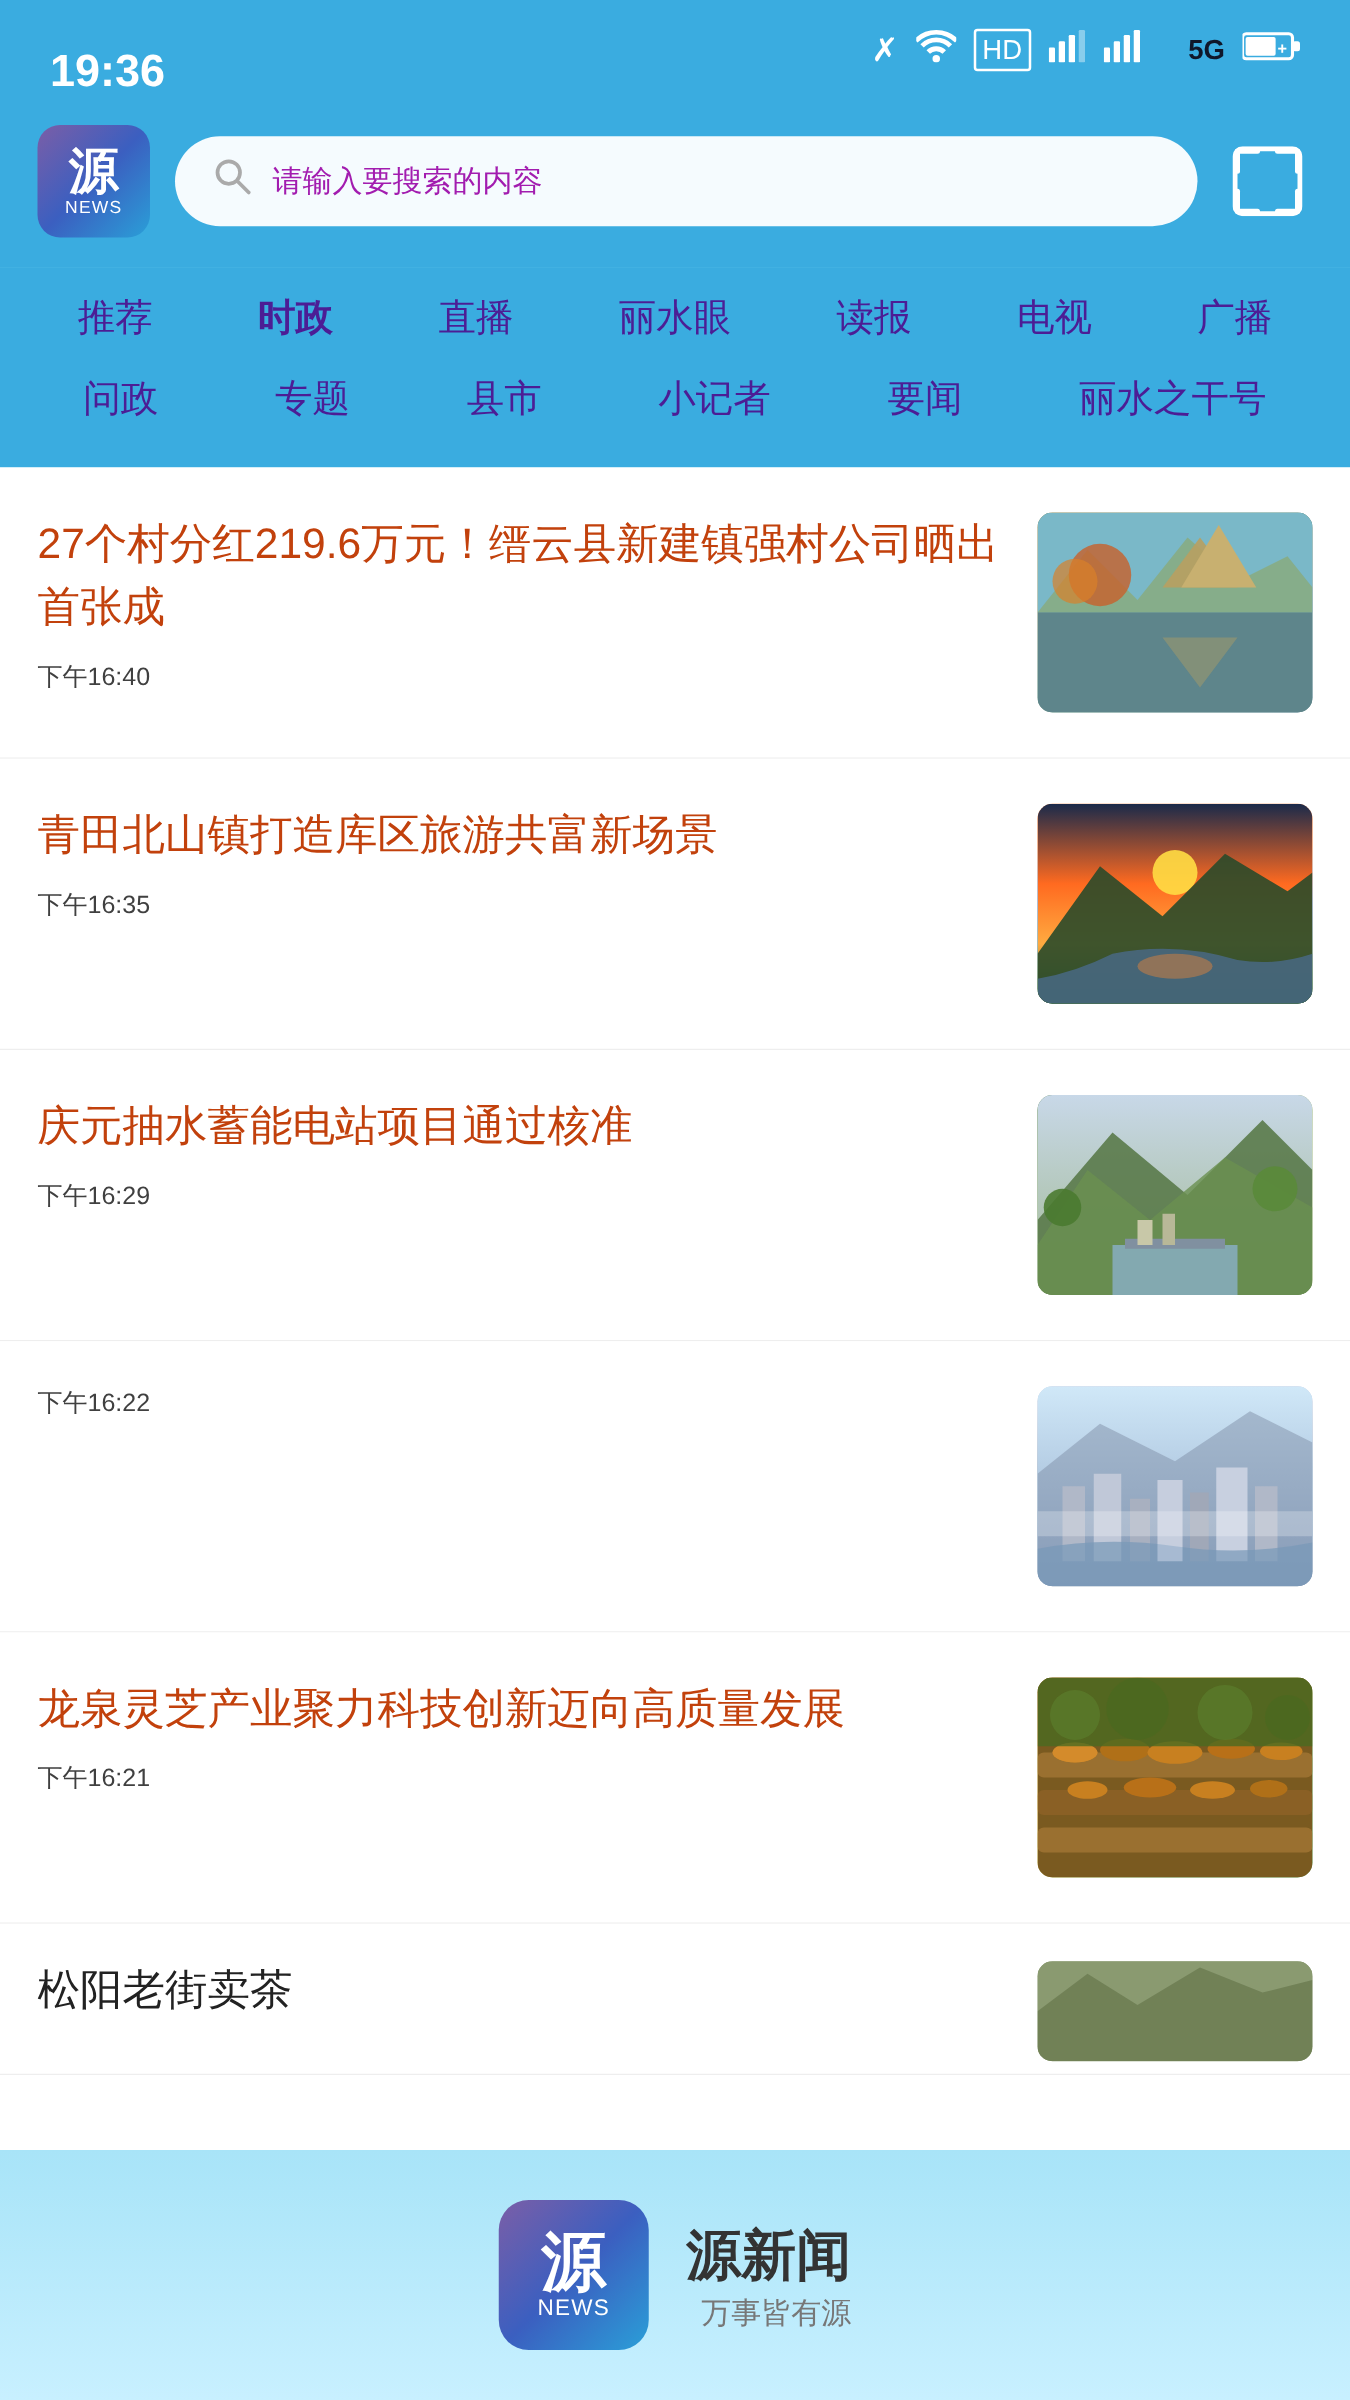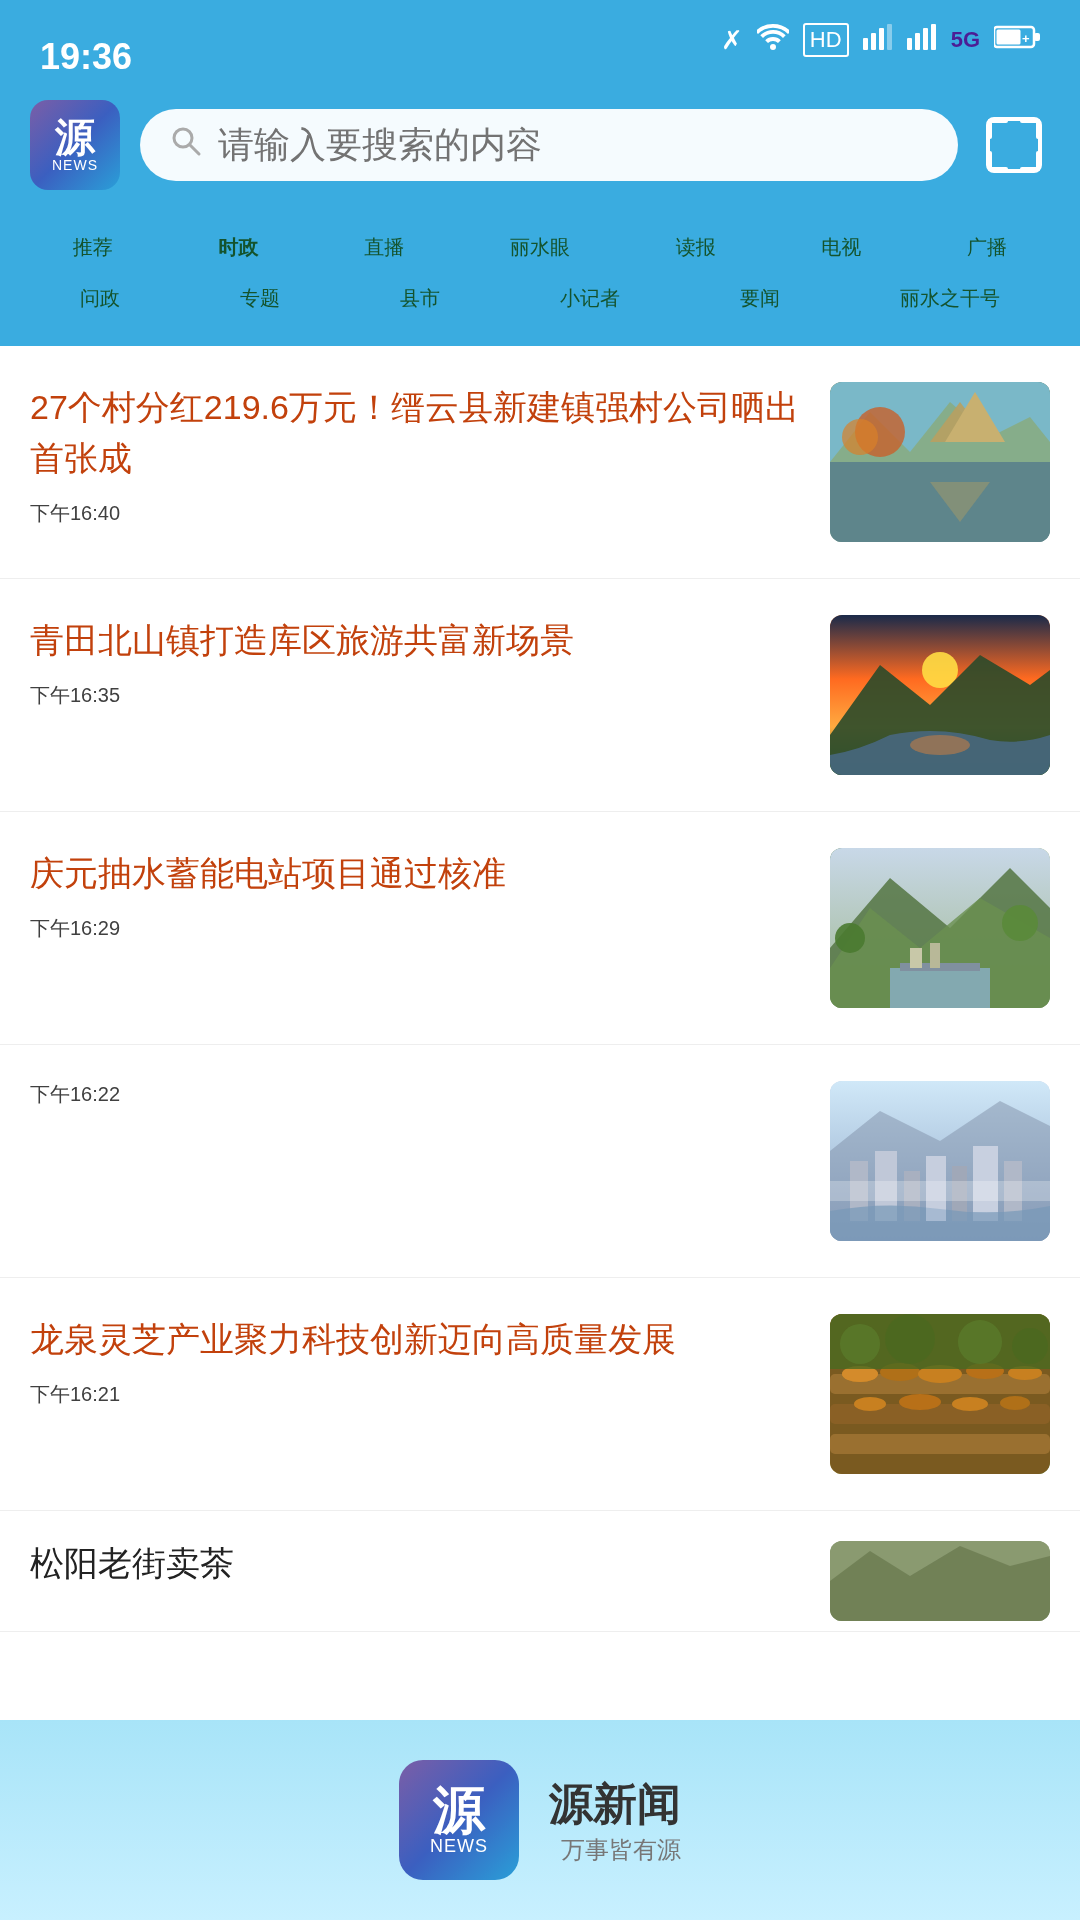--- a/index.html
+++ b/index.html
@@ -80,22 +80,22 @@
       display: flex;
       align-items: center;
       padding: 0 30px;
       gap: 16px;
     }
     .search-icon-wrap {
       color: #999;
       font-size: 32px;
     }
     .search-placeholder {
-      color: #737373;
-      font-size: 36px;
+      color: #a21caf;
+      font-size: 24px;
       flex: 1;
     }
     .scan-btn {
       width: 72px;
       height: 72px;
       display: flex;
       align-items: center;
       justify-content: center;
       flex-shrink: 0;
     }
@@ -106,22 +106,22 @@
       background: #3aace0;
       padding: 10px 20px 20px;
     }
     .nav-row {
       display: flex;
       gap: 0;
       justify-content: space-around;
       margin-bottom: 4px;
     }
     .nav-item {
-      color: #14532d;
-      font-size: 20px;
+      color: #4c1d95;
+      font-size: 30px;
       padding: 10px 16px;
       cursor: pointer;
       border-radius: 6px;
       white-space: nowrap;
     }
     .nav-item.active {
       font-weight: bold;
     }
 
     
@@ -250,21 +250,21 @@
 
     <span class="status-icon">
       <svg width="30" height="26" viewBox="0 0 30 26" fill="white">
         <rect x="0" y="14" width="5" height="12" rx="1"></rect>
         <rect x="8" y="9" width="5" height="17" rx="1"></rect>
         <rect x="16" y="4" width="5" height="22" rx="1"></rect>
         <rect x="24" y="0" width="5" height="26" rx="1"></rect>
       </svg>
     </span>
 
-    <span style="color:#4c1d95;font-size:22px;font-weight:bold;">5G</span>
+    <span style="color:#0f172a;font-size:22px;font-weight:bold;margin-left:24px;">5G</span>
 
     <span class="status-icon">
       <svg width="46" height="24" viewBox="0 0 46 24" fill="none">
         <rect x="0" y="2" width="40" height="20" rx="3" stroke="white" stroke-width="2.5" fill="none"></rect>
         <rect x="2.5" y="4.5" width="24" height="15" rx="1.5" fill="white"></rect>
         <rect x="40" y="8" width="6" height="8" rx="2" fill="white"></rect>
         <text x="28" y="18" font-size="13" fill="white" font-weight="bold">+</text>
       </svg>
     </span>
   </div>

